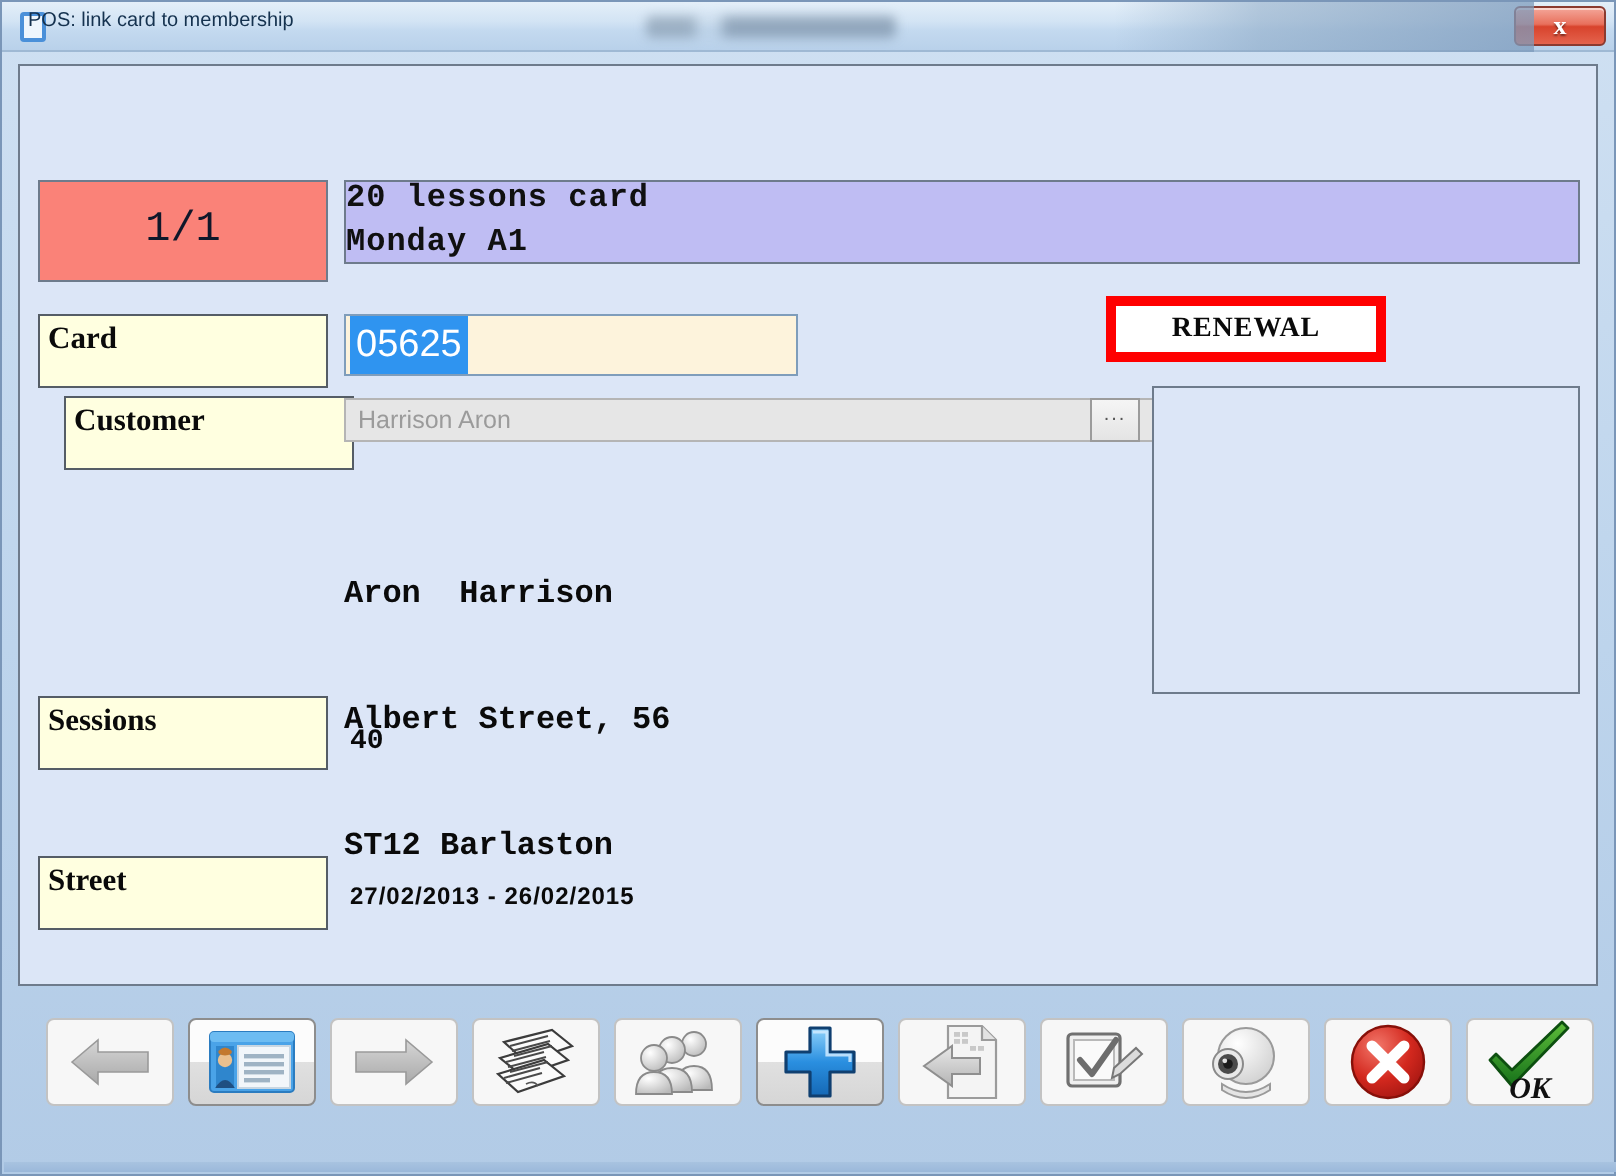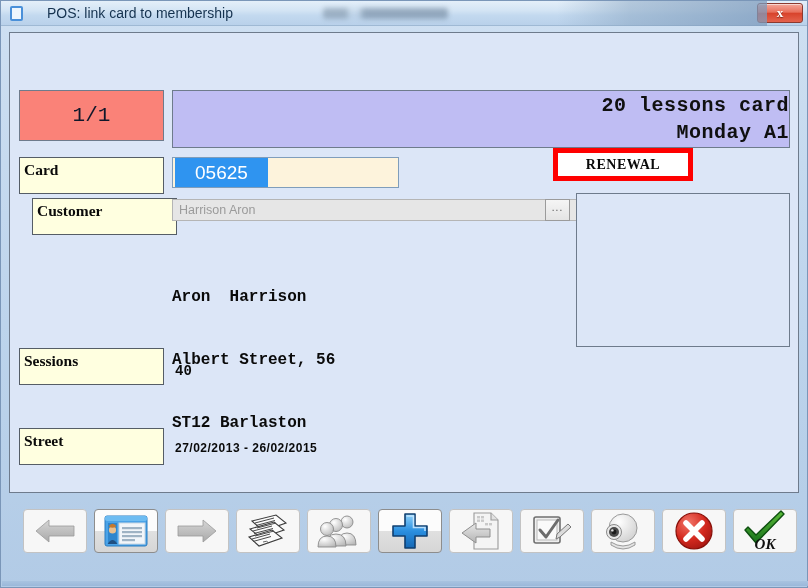--- a/index.html
+++ b/index.html
@@ -43,22 +43,22 @@
     position: absolute;
     left: 9px; top: 5px;
     width: 13px; height: 15px;
     border: 2px solid #4a90d9;
     border-radius: 2px;
     background: #eef6fd;
     box-sizing: border-box;
   }
   .title-text {
     position: absolute;
-    left: 46px; top: 4px;
-    font-size: 14px;
+    left: 13px; top: 4px;
+    font-size: 10px;
     color: #15324f;
     white-space: nowrap;
   }
   .title-blur {
     position: absolute;
     left: 322px; top: 7px;
     width: 125px; height: 11px;
     border-radius: 3px;
     background: linear-gradient(to right,
       rgba(120,140,160,0.55) 0%, rgba(120,140,160,0.55) 18%,
@@ -109,30 +109,30 @@
     display: flex;
     align-items: center;
     justify-content: center;
     font-family: "Liberation Mono", monospace;
     font-size: 21px;
     color: #0f172a;
   }
   #card-title-box {
     position: absolute;
     left: 162px; top: 57px;
-    width: 618px; height: 58px;
+    width: 618px; height: 42px;
     background: #bfbdf3;
     border: 1px solid #6e7b8c;
     box-sizing: border-box;
     display: flex;
     flex-direction: column;
-    align-items: flex-end;
+    align-items: flex-start;
     justify-content: center;
     font-family: "Liberation Mono", monospace;
-    font-size: 20px;
+    font-size: 16px;
     font-weight: bold;
     color: #101010;
     line-height: 1.35;
     letter-spacing: 0.5px;
   }
 
   
   .field-label {
     position: absolute;
     background: #ffffe0;
@@ -159,21 +159,21 @@
     box-sizing: border-box;
     cursor: text;
   }
   #card-input .sel {
     display: inline-block;
     background: #2f94f0;
     color: #ffffff;
     font-family: "Liberation Sans", sans-serif;
     font-size: 19px;
     line-height: 29px;
-    padding: 0 20px;
+    padding: 0 3px;
     margin-left: 2px;
   }
 
   
   #customer-input {
     position: absolute;
     left: 162px; top: 166px;
     width: 417px; height: 22px;
     background: #e6e6e6;
     border: 1px solid #b5b5b5;

